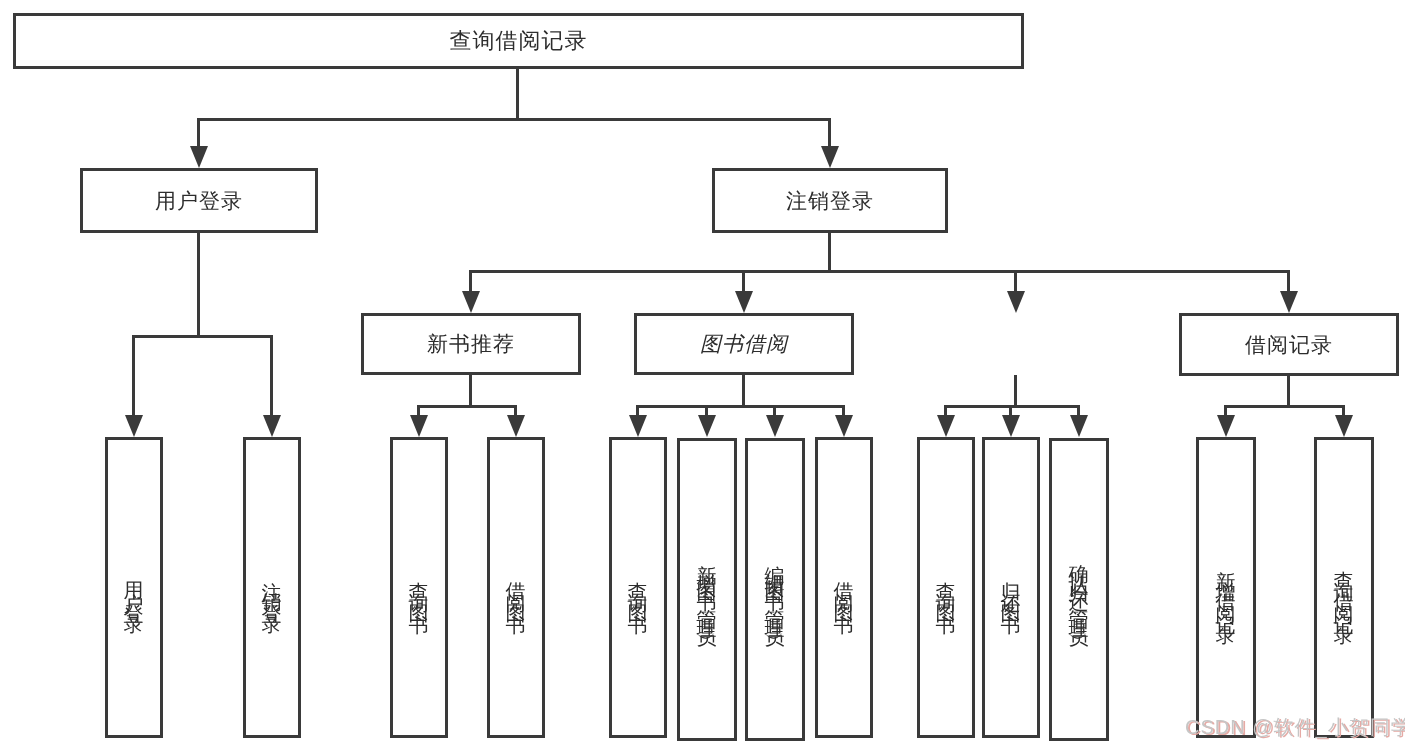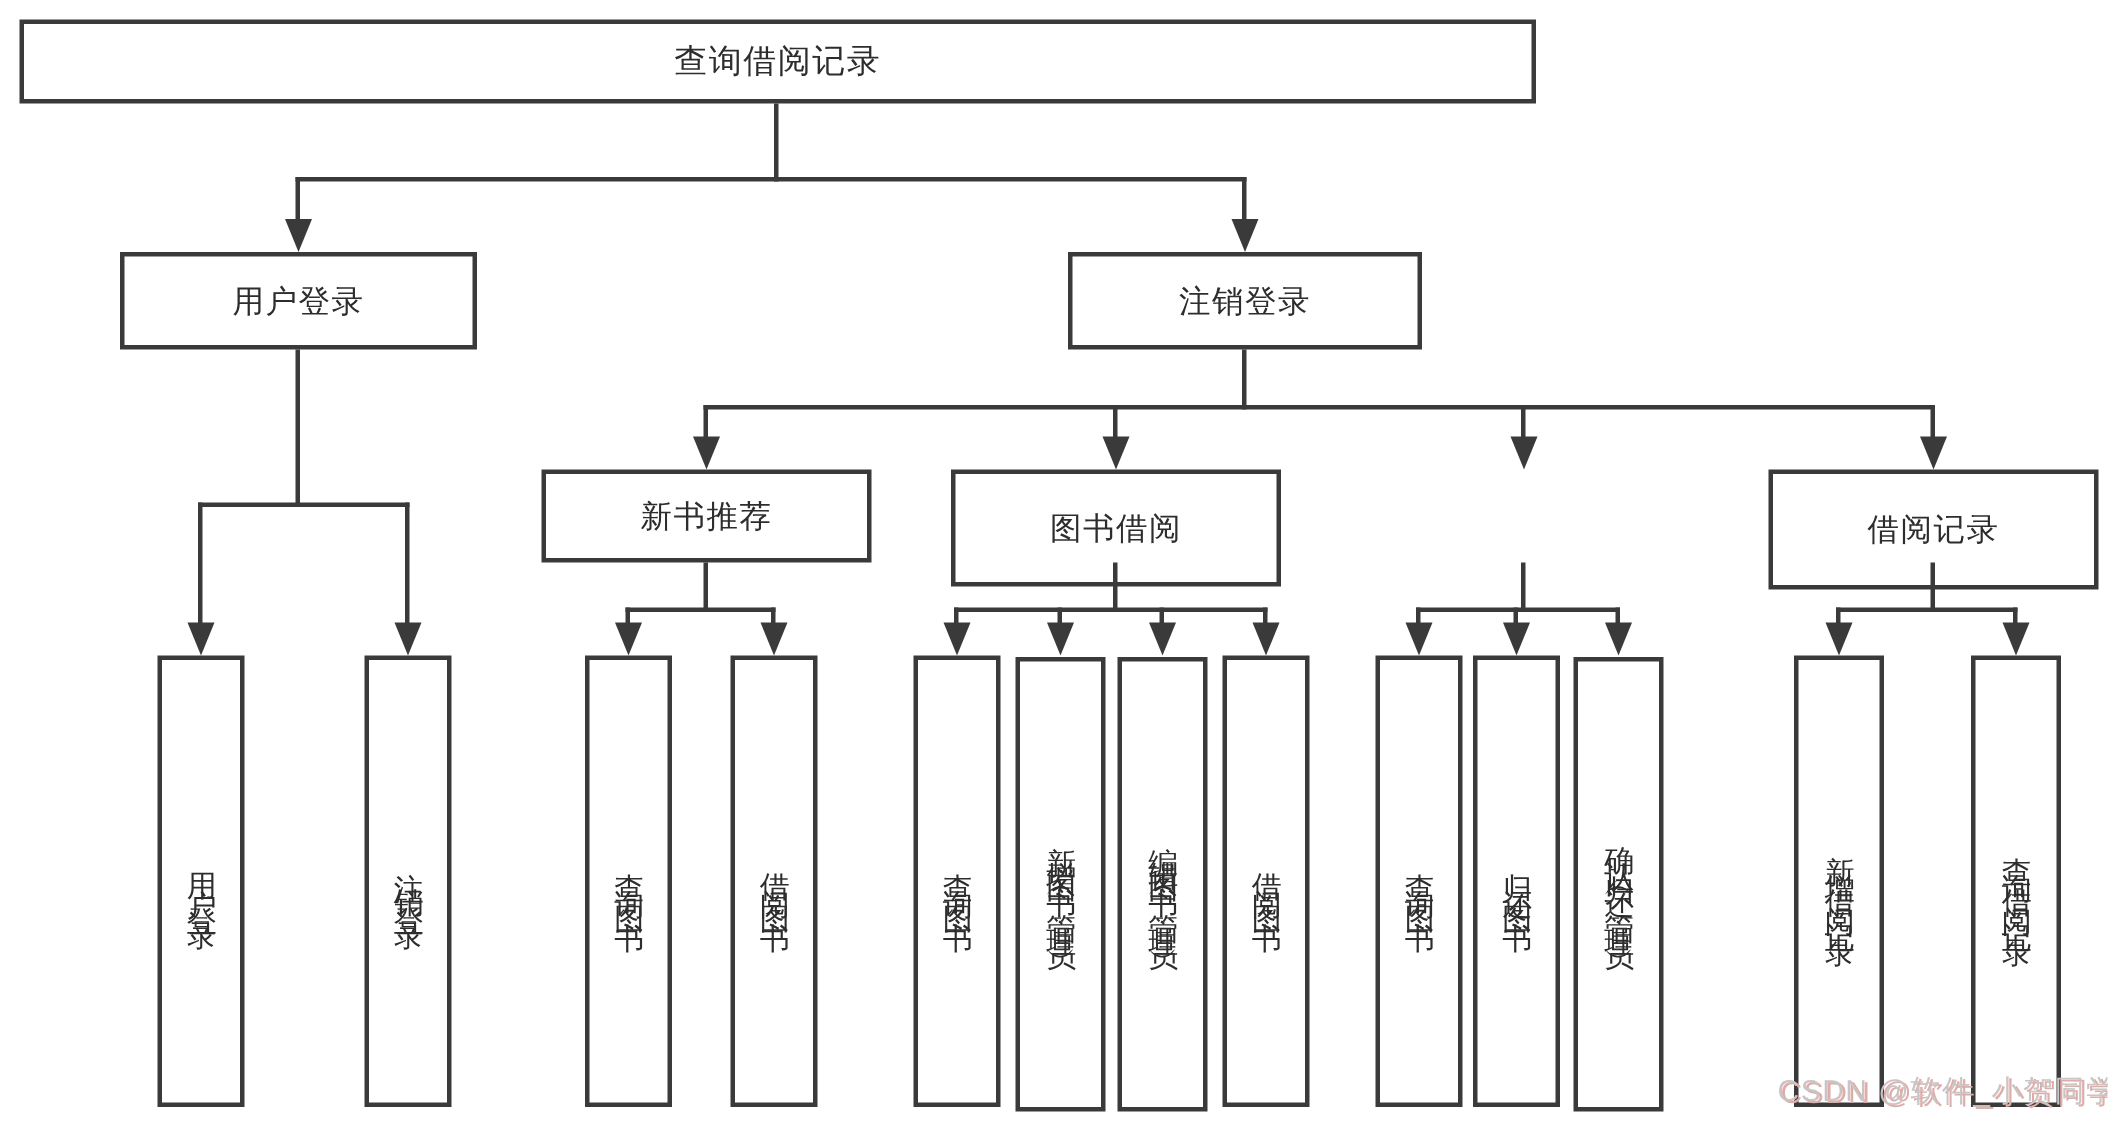--- a/index.html
+++ b/index.html
@@ -72,22 +72,22 @@
 <body>
 
 <div class="canvas">
 
   <div class="node root" style="left:13px; top:13px; width:1011px; height:56px;">查询借阅记录</div>
 
   <div class="node" style="left:80px; top:168px; width:238px; height:65px;">用户登录</div>
   <div class="node" style="left:712px; top:168px; width:236px; height:65px;">注销登录</div>
 
   <div class="node" style="left:361px; top:313px; width:220px; height:62px;">新书推荐</div>
-  <div class="node" style="left:634px; top:313px; width:220px; height:78px;">图书借阅</div>
-  <div class="node" style="left:1179px; top:313px; width:220px; height:80px;">借阅记录</div>
+  <div class="node" style="left:634px; top:313px; width:220px; height:62px;font-style:italic;">图书借阅</div>
+  <div class="node" style="left:1179px; top:313px; width:220px; height:63px;">借阅记录</div>
 
   <div class="leaf" style="left:105px; top:437px; width:58px; height:301px;">用户登录</div>
   <div class="leaf" style="left:243px; top:437px; width:58px; height:301px;">注销登录</div>
 
   <div class="leaf" style="left:390px; top:437px; width:58px; height:301px;">查询图书</div>
   <div class="leaf" style="left:487px; top:437px; width:58px; height:301px;">借阅图书</div>
 
   <div class="leaf" style="left:609px; top:437px; width:58px; height:301px;">查询图书</div>
   <div class="leaf long" style="left:677px; top:438px; width:60px; height:303px;">新增图书（管理员）</div>
   <div class="leaf long" style="left:745px; top:438px; width:60px; height:303px;">编辑图书（管理员）</div>

